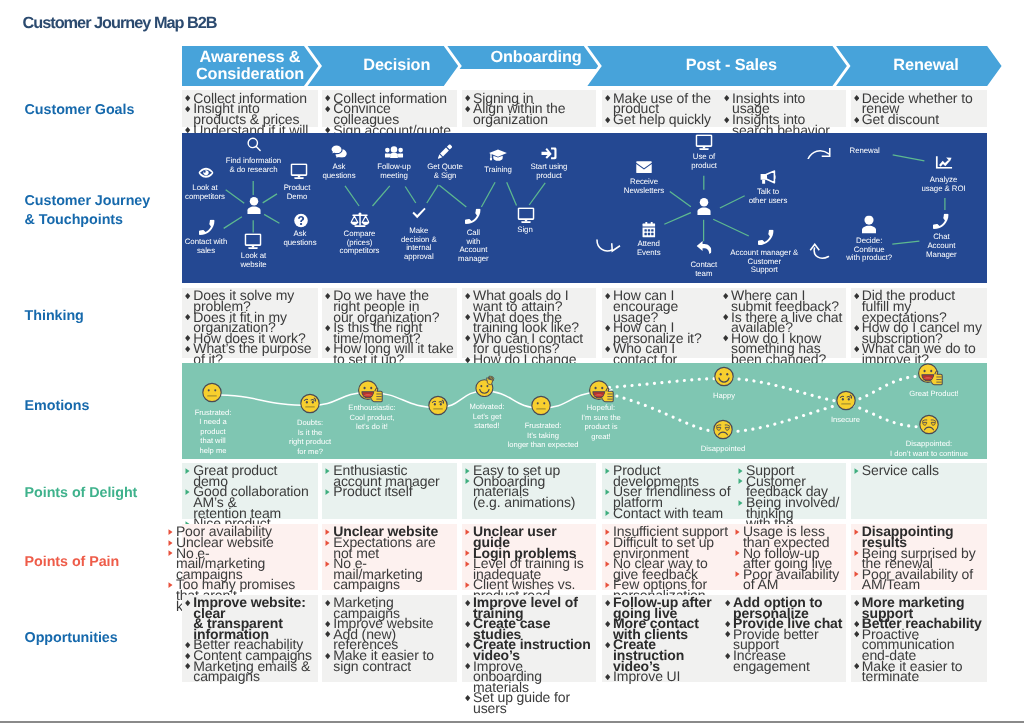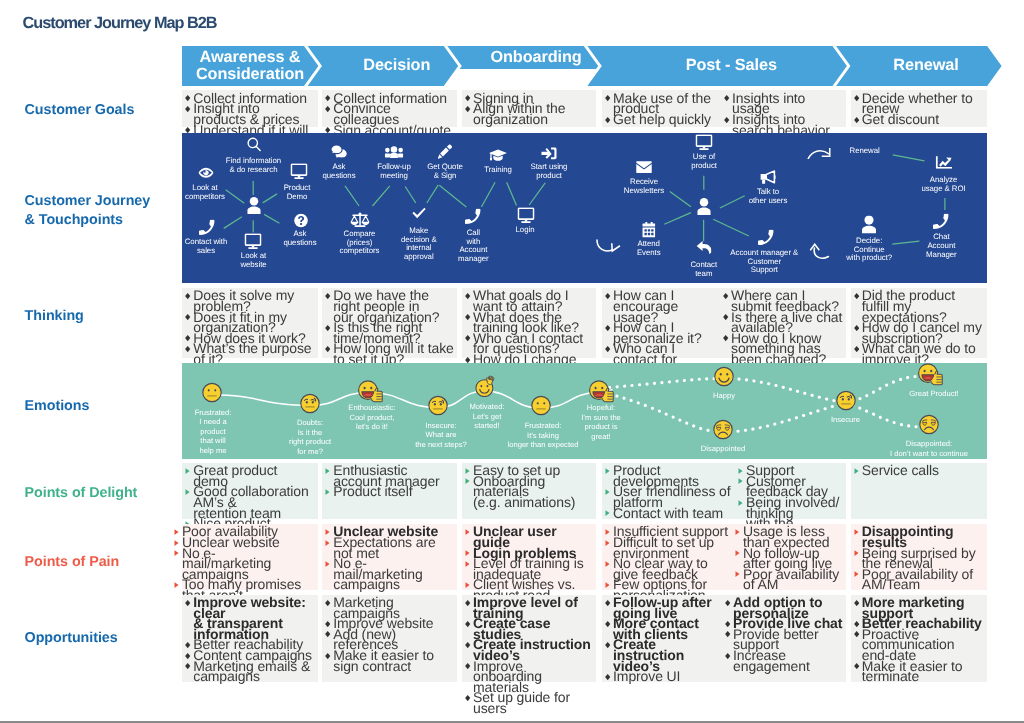--- a/index.html
+++ b/index.html
@@ -263,21 +263,21 @@
           <path d="M8.9 1.6 6.6 3.9l3.3 3.3H0.6v5h9.3l-3.3 3.3 2.3 2.3 7.2-7.2z" fill="#fff"></path>
           <path d="M15.1 0.8v3h4.1c.6 0 1 .5 1 1.1v9.6c0 .6-.4 1.1-1 1.1h-4.1v3h5.7c1.6 0 2.6-1 2.6-2.6V3.4c0-1.6-1-2.6-2.6-2.6z" fill="#fff"></path>
         </svg></div>
       <div class="jlabel" style="left:367px;top:30.30000000000001px">Start using
 product</div>
       <div class="jicon" style="left:343.5px;top:84.80000000000001px"><svg width="17" height="15.979999999999999" viewBox="0 0 24 22.5">
           <rect x="1.2" y="0.9" width="21.6" height="15.6" rx="1.3" fill="none" stroke="#fff" stroke-width="2.4"></rect>
           <rect x="10.3" y="17" width="3.4" height="2.8" fill="#fff"></rect>
           <rect x="5.6" y="19.4" width="12.8" height="2.4" rx="0.3" fill="#fff"></rect>
         </svg></div>
-      <div class="jlabel" style="left:343px;top:93.30000000000001px">Login</div>
+      <div class="jlabel" style="left:343px;top:93.30000000000001px">Sign</div>
       <div class="jicon" style="left:522px;top:11.800000000000011px"><svg width="17" height="15.979999999999999" viewBox="0 0 24 22.5">
           <rect x="1.2" y="0.9" width="21.6" height="15.6" rx="1.3" fill="none" stroke="#fff" stroke-width="2.4"></rect>
           <rect x="10.3" y="17" width="3.4" height="2.8" fill="#fff"></rect>
           <rect x="5.6" y="19.4" width="12.8" height="2.4" rx="0.3" fill="#fff"></rect>
         </svg></div>
       <div class="jlabel" style="left:522px;top:19.80000000000001px">Use of
 product</div>
       <div class="jicon" style="left:462.29999999999995px;top:36px"><svg width="16" height="12.4" viewBox="0 0 24 18.6">
           <path d="M1.4 0.4h21.2c.6 0 1 .4 1 1v1.1L12 10.9.4 2.5V1.4c0-.6.4-1 1-1z" fill="#fff"></path>
           <path d="M.4 4.4v12.8c0 .6.4 1 1 1h21.2c.6 0 1-.4 1-1V4.4L12 12.7z" fill="#fff"></path>
@@ -499,23 +499,20 @@
       <div class="eface" style="left:256.2px;top:44.60000000000002px"><svg width="21" height="21" viewBox="0 0 48 48">
           <circle cx="24" cy="24" r="21" fill="#f7cf2e" stroke="#4a4a55" stroke-width="2.6"></circle>
    <ellipse cx="16.8" cy="21.2" rx="2.4" ry="2.9" fill="#4a4a55"></ellipse>
    <ellipse cx="30.4" cy="21.2" rx="2.4" ry="2.9" fill="#4a4a55"></ellipse>
    <path d="M11.2 17.2c1.9-2.6 4.9-3.5 7.4-2.5" fill="none" stroke="#4a4a55" stroke-width="2.3" stroke-linecap="round"></path>
    <path d="M26.4 16.1c2.1-1.6 5.1-1.3 6.9.6" fill="none" stroke="#4a4a55" stroke-width="2.3" stroke-linecap="round"></path>
    <rect x="13" y="30.2" width="22" height="3.2" rx="1.4" fill="#a8912e"></rect>
    <path d="M33.5 11.6c3 1.8 4 4.6 2.6 7.4" fill="none" stroke="#4a4a55" stroke-width="2.3" stroke-linecap="round"></path>
    <path d="M38.2 8.6c1.1.6 1.5 1.6 1.1 2.6" fill="none" stroke="#4a4a55" stroke-width="2.1" stroke-linecap="round"></path>
         </svg></div>
-      <div class="elabel" style="left:259px;top:57.5px">Insecure:
-What are
-the next steps?</div>
       <div class="eface" style="left:303.7857142857143px;top:24.370967741935484px"><svg width="25" height="25" viewBox="0 0 56 62">
    <g transform="translate(0,16)">
    <circle cx="24" cy="24" r="21" fill="#f7cf2e" stroke="#4a4a55" stroke-width="2.6"></circle>
    <ellipse cx="16.5" cy="19" rx="2.4" ry="2.9" fill="#4a4a55"></ellipse>
    <ellipse cx="31.5" cy="19" rx="2.4" ry="2.9" fill="#4a4a55"></ellipse>
    <path d="M12.5 27.5c1.8 6 5.8 9.2 11.5 9.2s9.7-3.2 11.5-9.2" fill="none" stroke="#4a4a55" stroke-width="2.9" stroke-linecap="round"></path>
    <g transform="translate(33.5,-7) rotate(16) scale(1.2)">
    <path d="M1.6 7.4V1.9c0-.8.6-1.4 1.4-1.4s1.4.6 1.4 1.4v5" fill="#f7cf2e" stroke="#4a4a55" stroke-width="1.7" stroke-linejoin="round"></path>
    <path d="M4.4 6.6V.5c0-.8.6-1.4 1.4-1.4s1.4.6 1.4 1.4v6" fill="#f7cf2e" stroke="#4a4a55" stroke-width="1.7" stroke-linejoin="round"></path>
    <path d="M7.2 6.6V.9c0-.8.6-1.4 1.4-1.4s1.4.6 1.4 1.4v5.6" fill="#f7cf2e" stroke="#4a4a55" stroke-width="1.7" stroke-linejoin="round"></path>
@@ -660,21 +657,21 @@
       </div>
       <div class="card delight" style="left:850.5px;top:462.6px;width:136.5px;height:56.6px"></div>
       <div class="blist" style="left:853.9px;top:465.20000000000005px;width:130.1px">
         <div class="bitem"><span class="bullet"><svg width="5" height="6.2" viewBox="0 0 9 12">
               <path d="M0.6 0.6 8.4 6 0.6 11.4z" fill="#3fae7f"></path>
             </svg></span><span>Service calls</span></div>
       </div>
     </div>
   <div id="painrow">
       <div class="card pain" style="left:182px;top:523.8px;width:136px;height:66.1px"></div>
-      <div class="blist" style="left:174px;top:526.4px;width:129.6px">
+      <div class="blist" style="left:168px;top:526.4px;width:129.6px">
         <div class="bitem"><span class="bullet"><svg width="5" height="6.2" viewBox="0 0 9 12">
               <path d="M0.6 0.6 8.4 6 0.6 11.4z" fill="#e8513c"></path>
             </svg></span><span>Poor availability</span></div>
         <div class="bitem"><span class="bullet"><svg width="5" height="6.2" viewBox="0 0 9 12">
               <path d="M0.6 0.6 8.4 6 0.6 11.4z" fill="#e8513c"></path>
             </svg></span><span>Unclear website</span></div>
         <div class="bitem"><span class="bullet"><svg width="5" height="6.2" viewBox="0 0 9 12">
               <path d="M0.6 0.6 8.4 6 0.6 11.4z" fill="#e8513c"></path>
             </svg></span><span>No e-mail/marketing campaigns</span></div>
         <div class="bitem"><span class="bullet"><svg width="5" height="6.2" viewBox="0 0 9 12">

